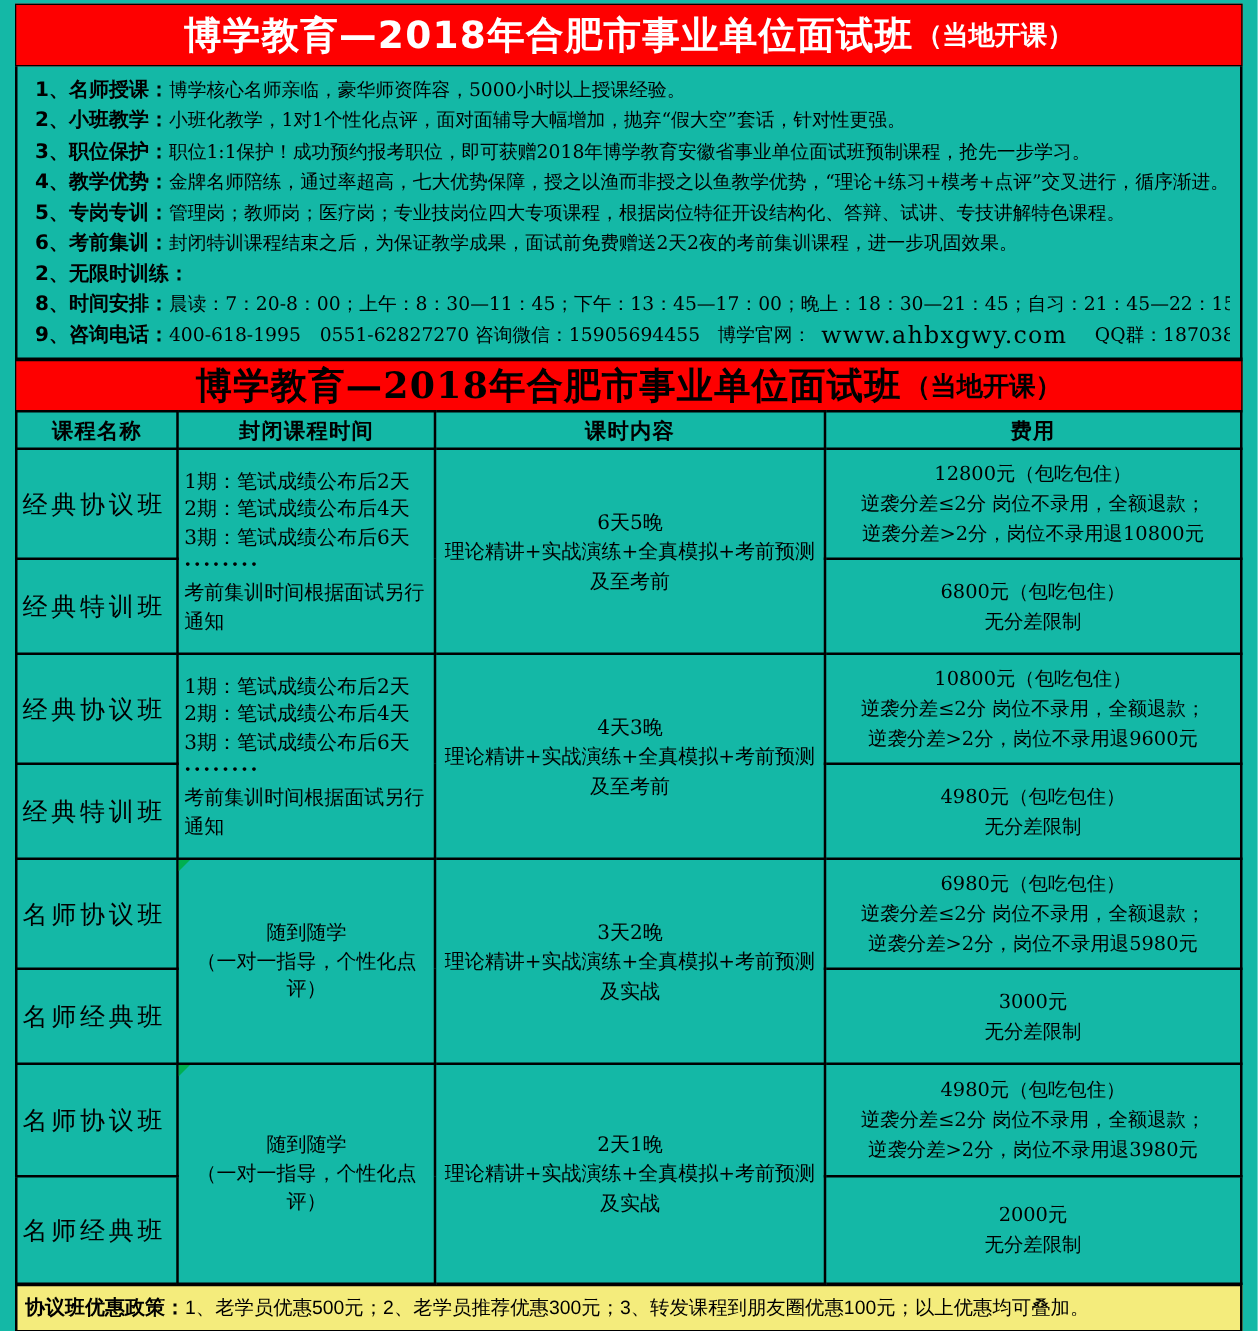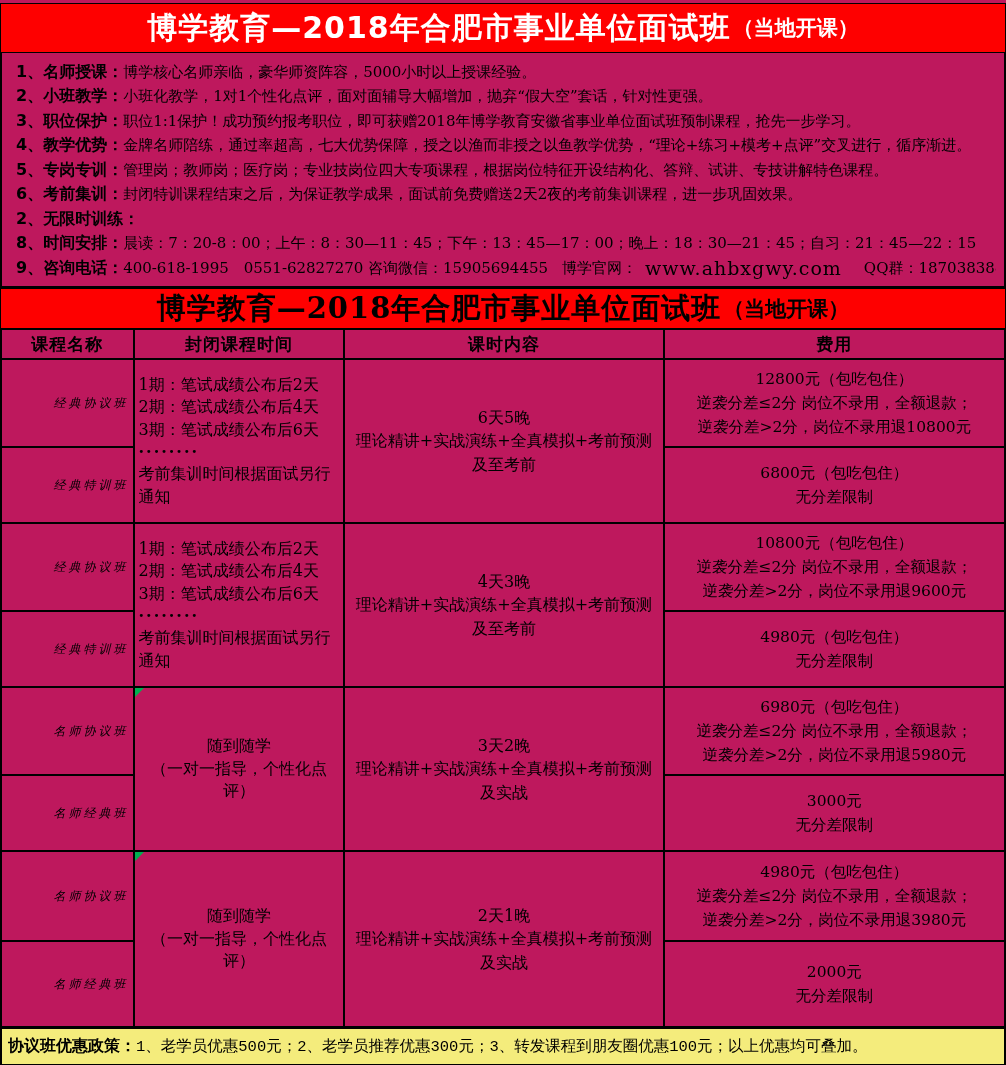--- a/index.html
+++ b/index.html
@@ -6,21 +6,21 @@
     --red:#fe0000;
     --yellow:#f4ec7c;
     --green:#00b050;
   }
   *{box-sizing:border-box;}
   html,body{margin:0;padding:0;}
   body{
     width:1006px;height:1065px;background:#fff;color:#000;
     font-family:"DejaVu Sans","Liberation Sans",sans-serif;
   }
-  .page{width:1006px;height:1065px;padding:3px 0;background:#be185d;}
+  .page{width:1006px;height:1065px;padding:3px 12px;background:#14b8a6;}
 
   
   .banner{
     height:50px;background:var(--red);border:1px solid #000;
     display:flex;align-items:center;justify-content:center;gap:2px;
   }
   .banner .t{color:#fff;font-weight:bold;font-size:30px;letter-spacing:1px;}
   .banner .s{color:#fff;font-weight:bold;font-size:21px;}
   .banner2{
     height:40px;background:var(--red);border:1px solid #000;border-bottom:none;
@@ -45,40 +45,40 @@
   table.course{
     width:100%;border-collapse:collapse;table-layout:fixed;
     font-family:"DejaVu Serif","Liberation Serif",serif;
   }
   table.course th,table.course td{
     border:2px solid #000;padding:2px 4px;vertical-align:middle;
   }
   table.course th{
     height:30px;font-size:17px;font-weight:bold;text-align:center;letter-spacing:1px;
   }
-  td.name{ text-align:right;font-size:12px;letter-spacing:3px;font-style:italic; }
+  td.name{ text-align:left;font-size:20px;letter-spacing:3px; }
   td.time{ font-size:16px;line-height:1.4;padding-left:7px;position:relative; }
   td.time.centered{ text-align:center;padding-left:4px; }
   td.time .dots{font-weight:bold;letter-spacing:2px;}
   td.content{ text-align:center;font-size:16px;line-height:1.45; }
   td.fee{ text-align:center;font-size:15.5px;line-height:1.55; }
   tr.r-top{height:88px;} tr.r-bot{height:76px;}
   tr.r-top4{height:90px;} tr.r-bot4{height:86px;}
   .marker{
     position:absolute;top:0;left:0;width:0;height:0;
     border-top:9px solid var(--green);border-right:9px solid transparent;
   }
 
   
   .footer{
     height:38px;background:var(--yellow);border:2px solid #000;border-top:1px solid #000;
     display:flex;align-items:center;padding-left:6px;white-space:nowrap;
   }
   .footer .lbl{font-weight:bold;font-size:16px;}
-  .footer .txt{font-size:15.5px;font-family:Liberation Mono, monospace;}
+  .footer .txt{font-size:15.5px;font-family:Liberation Sans, sans-serif;}
 </style>
 </head>
 <body>
 
 <div class="page">
 
   <div class="banner">
     <span class="t">博学教育—2018年合肥市事业单位面试班</span>
     <span class="s">（当地开课）</span>
   </div>

